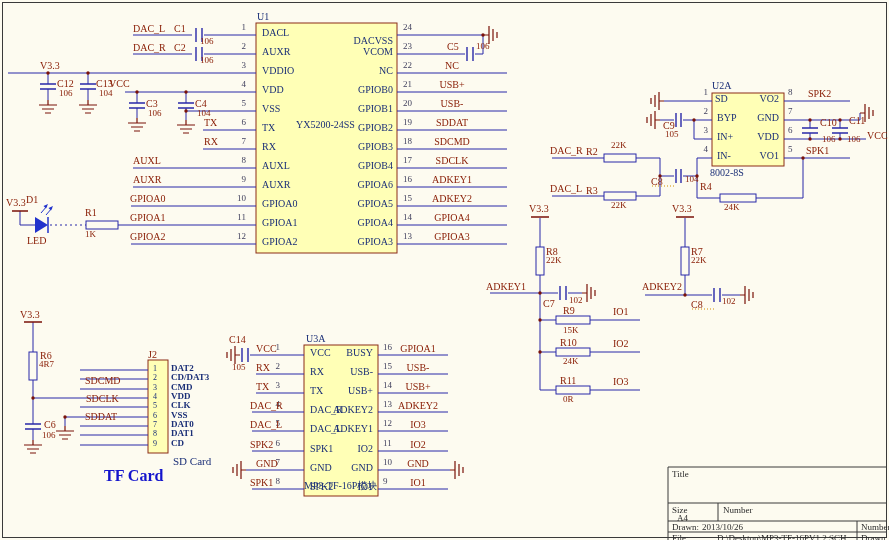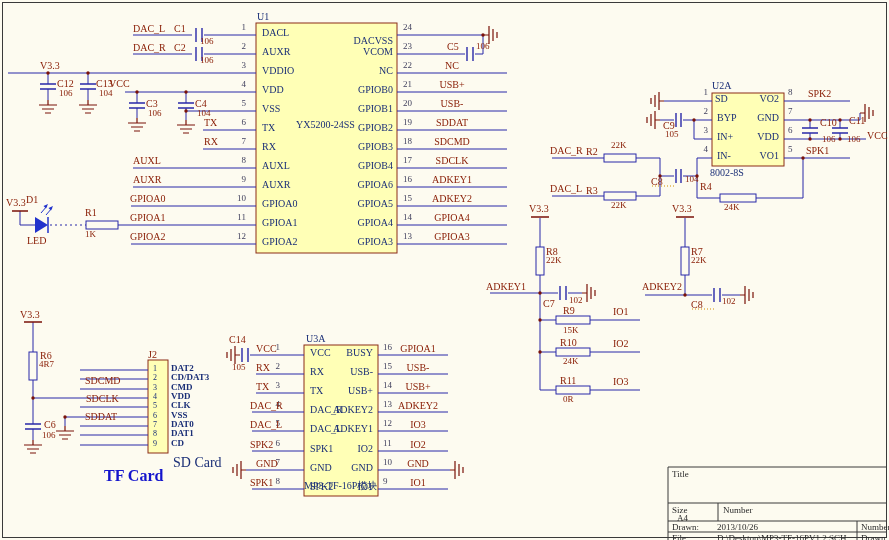--- a/index.html
+++ b/index.html
@@ -6,21 +6,21 @@
   #canvas{position:relative;width:889px;height:540px;background:#fdfbf0;overflow:hidden;}
   svg{position:absolute;left:0;top:0;}
   .t{position:absolute;font:10px "Liberation Serif",serif;color:#8b2109;white-space:nowrap;line-height:1;}
   .nm{color:#1b2f77;}
   .pn{font-size:9px;color:#3f3f5c;}
   .val{font-size:9px;}
   .ctr{text-align:center;}
   .rt{text-align:right;}
   .jn{font-size:8px;color:#1b2f77;}
   .jname{font-size:9px;font-weight:bold;color:#1b2f77;}
-  .sdc{font-size:14px;color:#1b2f77;padding-left:32px;}
+  .sdc{font-size:11px;color:#1b2f77;padding-left:32px;}
   .tf{font:bold 16px "Liberation Serif",serif;color:#1414cc;}
   .tb{font:9px "Liberation Serif",serif;color:#2b2b2b;text-align:center;}
 </style>
 </head>
 <body>
 
 <div id="canvas">
 
 <svg width="889" height="540" viewBox="0 0 889 540">
   <defs>
@@ -368,19 +368,19 @@
 <span class="t jname" style="left:171px;top:411px">VSS</span>
 <span class="t jname" style="left:171px;top:420px">DAT0</span>
 <span class="t jname" style="left:171px;top:429px">DAT1</span>
 <span class="t jname" style="left:171px;top:439px">CD</span>
 
 <span class="tb" style="position:absolute;left:672px;top:469px">Title</span>
 <span class="tb" style="position:absolute;left:672px;top:505px">Size</span>
 <span class="tb" style="position:absolute;left:677px;top:513px">A4</span>
 <span class="tb" style="position:absolute;left:723px;top:505px">Number</span>
 <span class="tb" style="position:absolute;left:672px;top:522px">Drawn:</span>
-<span class="tb" style="position:absolute;left:717px;top:522px">2013/10/26</span>
+<span class="tb" style="position:absolute;left:702px;top:522px">2013/10/26</span>
 <span class="tb" style="position:absolute;left:861px;top:522px">Number</span>
 <span class="tb" style="position:absolute;left:672px;top:533px">File:</span>
 <span class="tb" style="position:absolute;left:717px;top:533px">D:\Desktop\MP3-TF-16PV1.2.SCH</span>
 <span class="tb" style="position:absolute;left:861px;top:533px">Drawn</span>
 
 </div>
 
 </body></html>

